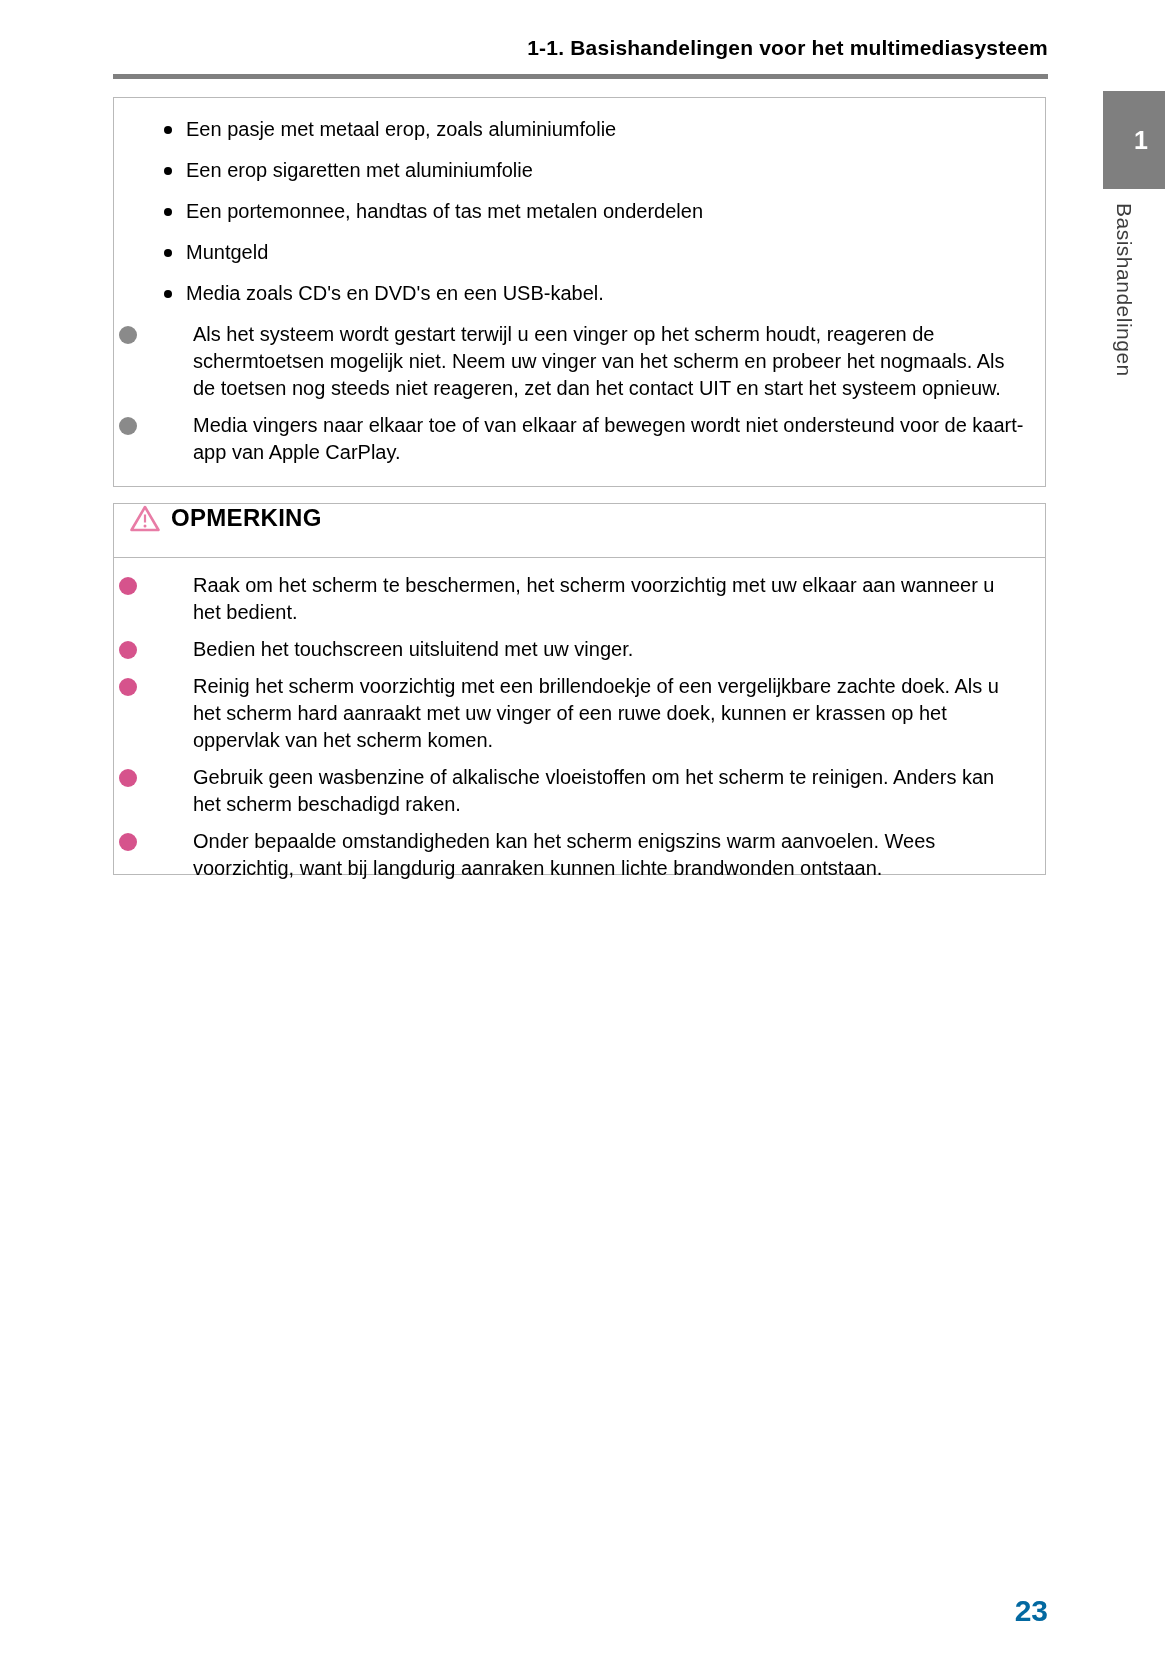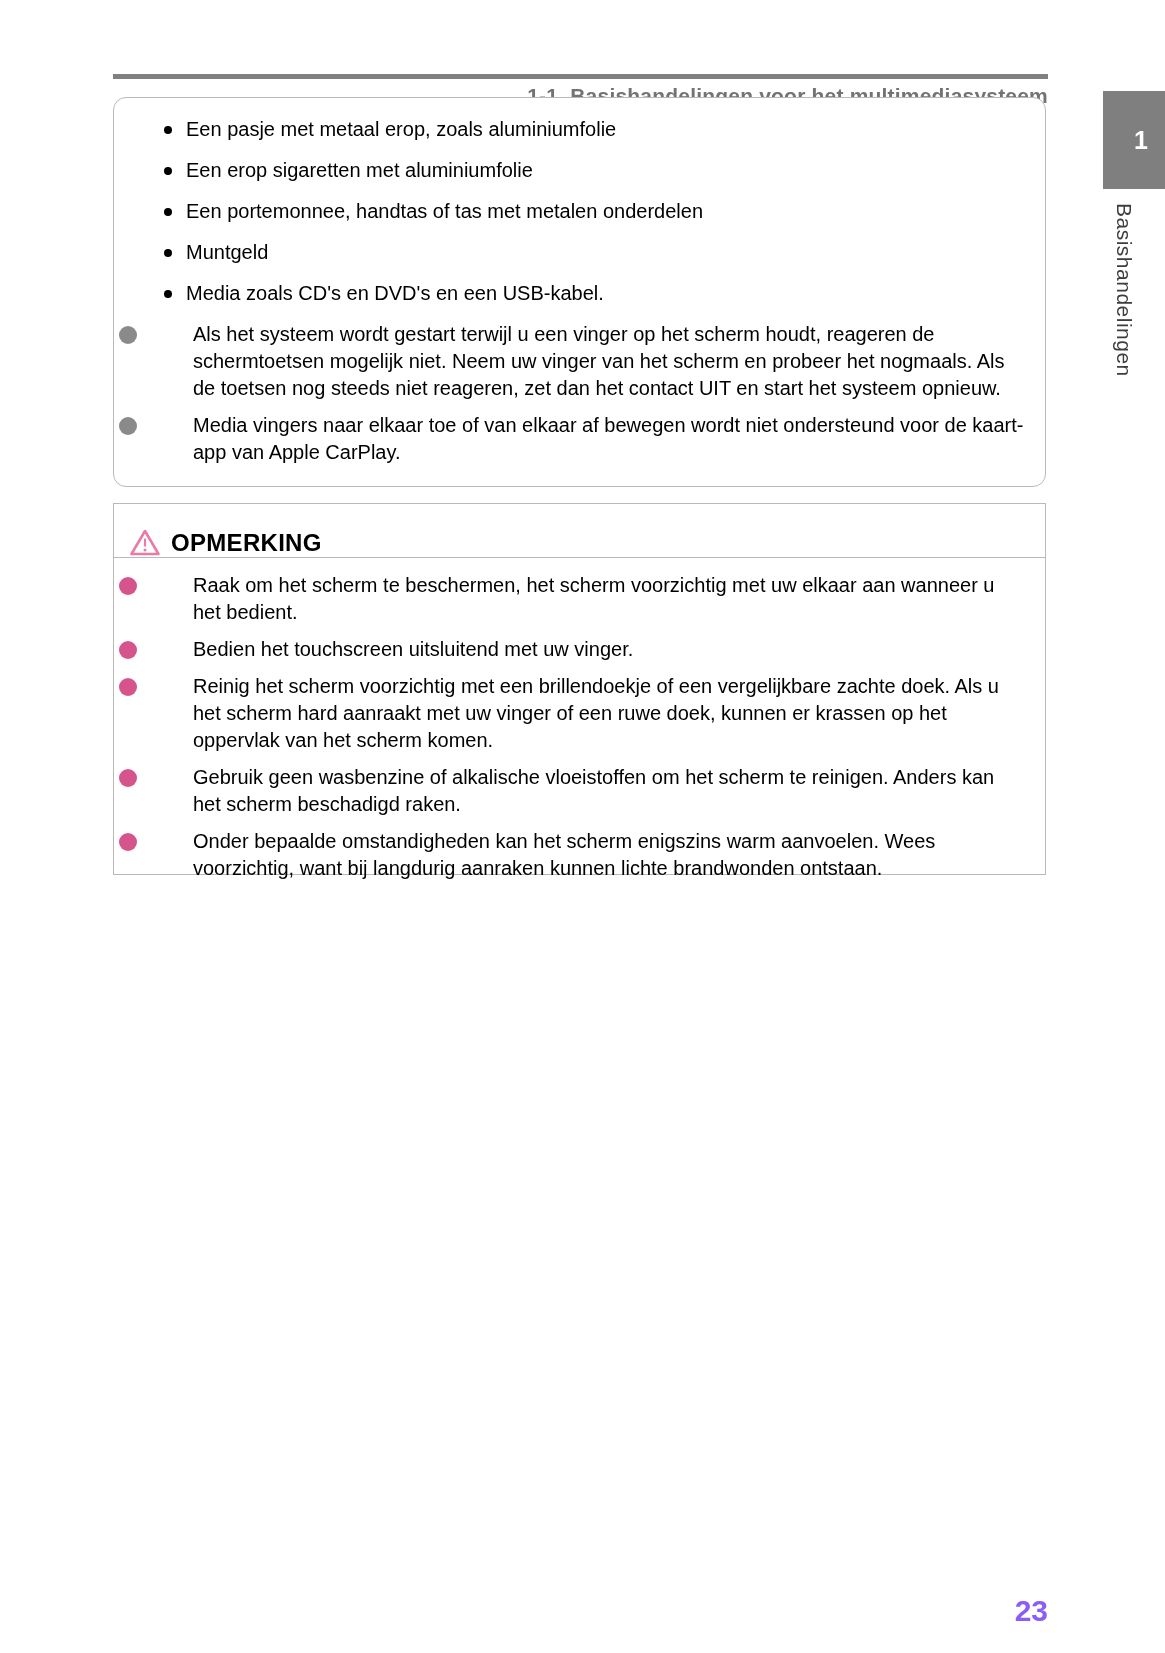--- a/index.html
+++ b/index.html
@@ -15,23 +15,22 @@
 
   
   .header-title {
     position: absolute;
     top: 36px;
     left: 113px;
     width: 935px;
     text-align: right;
     font-size: 21px;
     font-weight: bold;
-    color: #737373;
+    color: #000000;
     letter-spacing: 0.2px;
-    margin-top: 48px;
   }
   .header-rule {
     position: absolute;
     top: 74px;
     left: 113px;
     width: 935px;
     height: 5px;
     background: #808080;
   }
 
@@ -66,21 +65,21 @@
 
   
   .box {
     position: absolute;
     left: 113px;
     width: 933px;
     border: 1px solid #b9b9b9;
     background: #ffffff;
     box-sizing: border-box;
   }
-  .info-box { top: 97px; height: 390px; padding: 14px 18px 10px 5px; border-radius: 13px; }
+  .info-box { top: 97px; height: 390px; padding: 14px 18px 10px 5px; }
   .note-box { top: 503px; height: 372px; }
 
   .dot-item {
     display: flex;
     align-items: flex-start;
     margin: 4px 0 14px 45px;
     font-size: 20px;
     line-height: 27px;
   }
   .dot {
@@ -104,21 +103,21 @@
     border-radius: 50%;
     margin: 5px 12px 0 0;
   }
   .bullet.gray { background: #8a8a8a; }
   .bullet.pink { background: #d6538c; }
   .bullet-item .txt { flex: 1 1 auto; margin-left: 44px; }
 
   
   .note-header {
     display: flex;
-    align-items: flex-end;
+    align-items: flex-start;
     height: 54px;
     padding-left: 15px;
     border-bottom: 1px solid #b9b9b9;
     box-sizing: border-box;
   }
   .note-header .warn-icon { margin-right: 10px; display: inline-flex; }
   .note-title {
     font-size: 24px;
     font-weight: bold;
     color: #000000;
@@ -128,21 +127,21 @@
 
   
   .page-number {
     position: absolute;
     top: 1594px;
     left: 113px;
     width: 935px;
     text-align: right;
     font-size: 30px;
     font-weight: bold;
-    color: #8b5cf6;
+    color: #0369a1;
   }
 </style>
 </head>
 <body>
 
 <div class="page">
 
   <div class="header-title">1-1. Basishandelingen voor het multimediasysteem</div>
   <div class="header-rule"></div>
 

